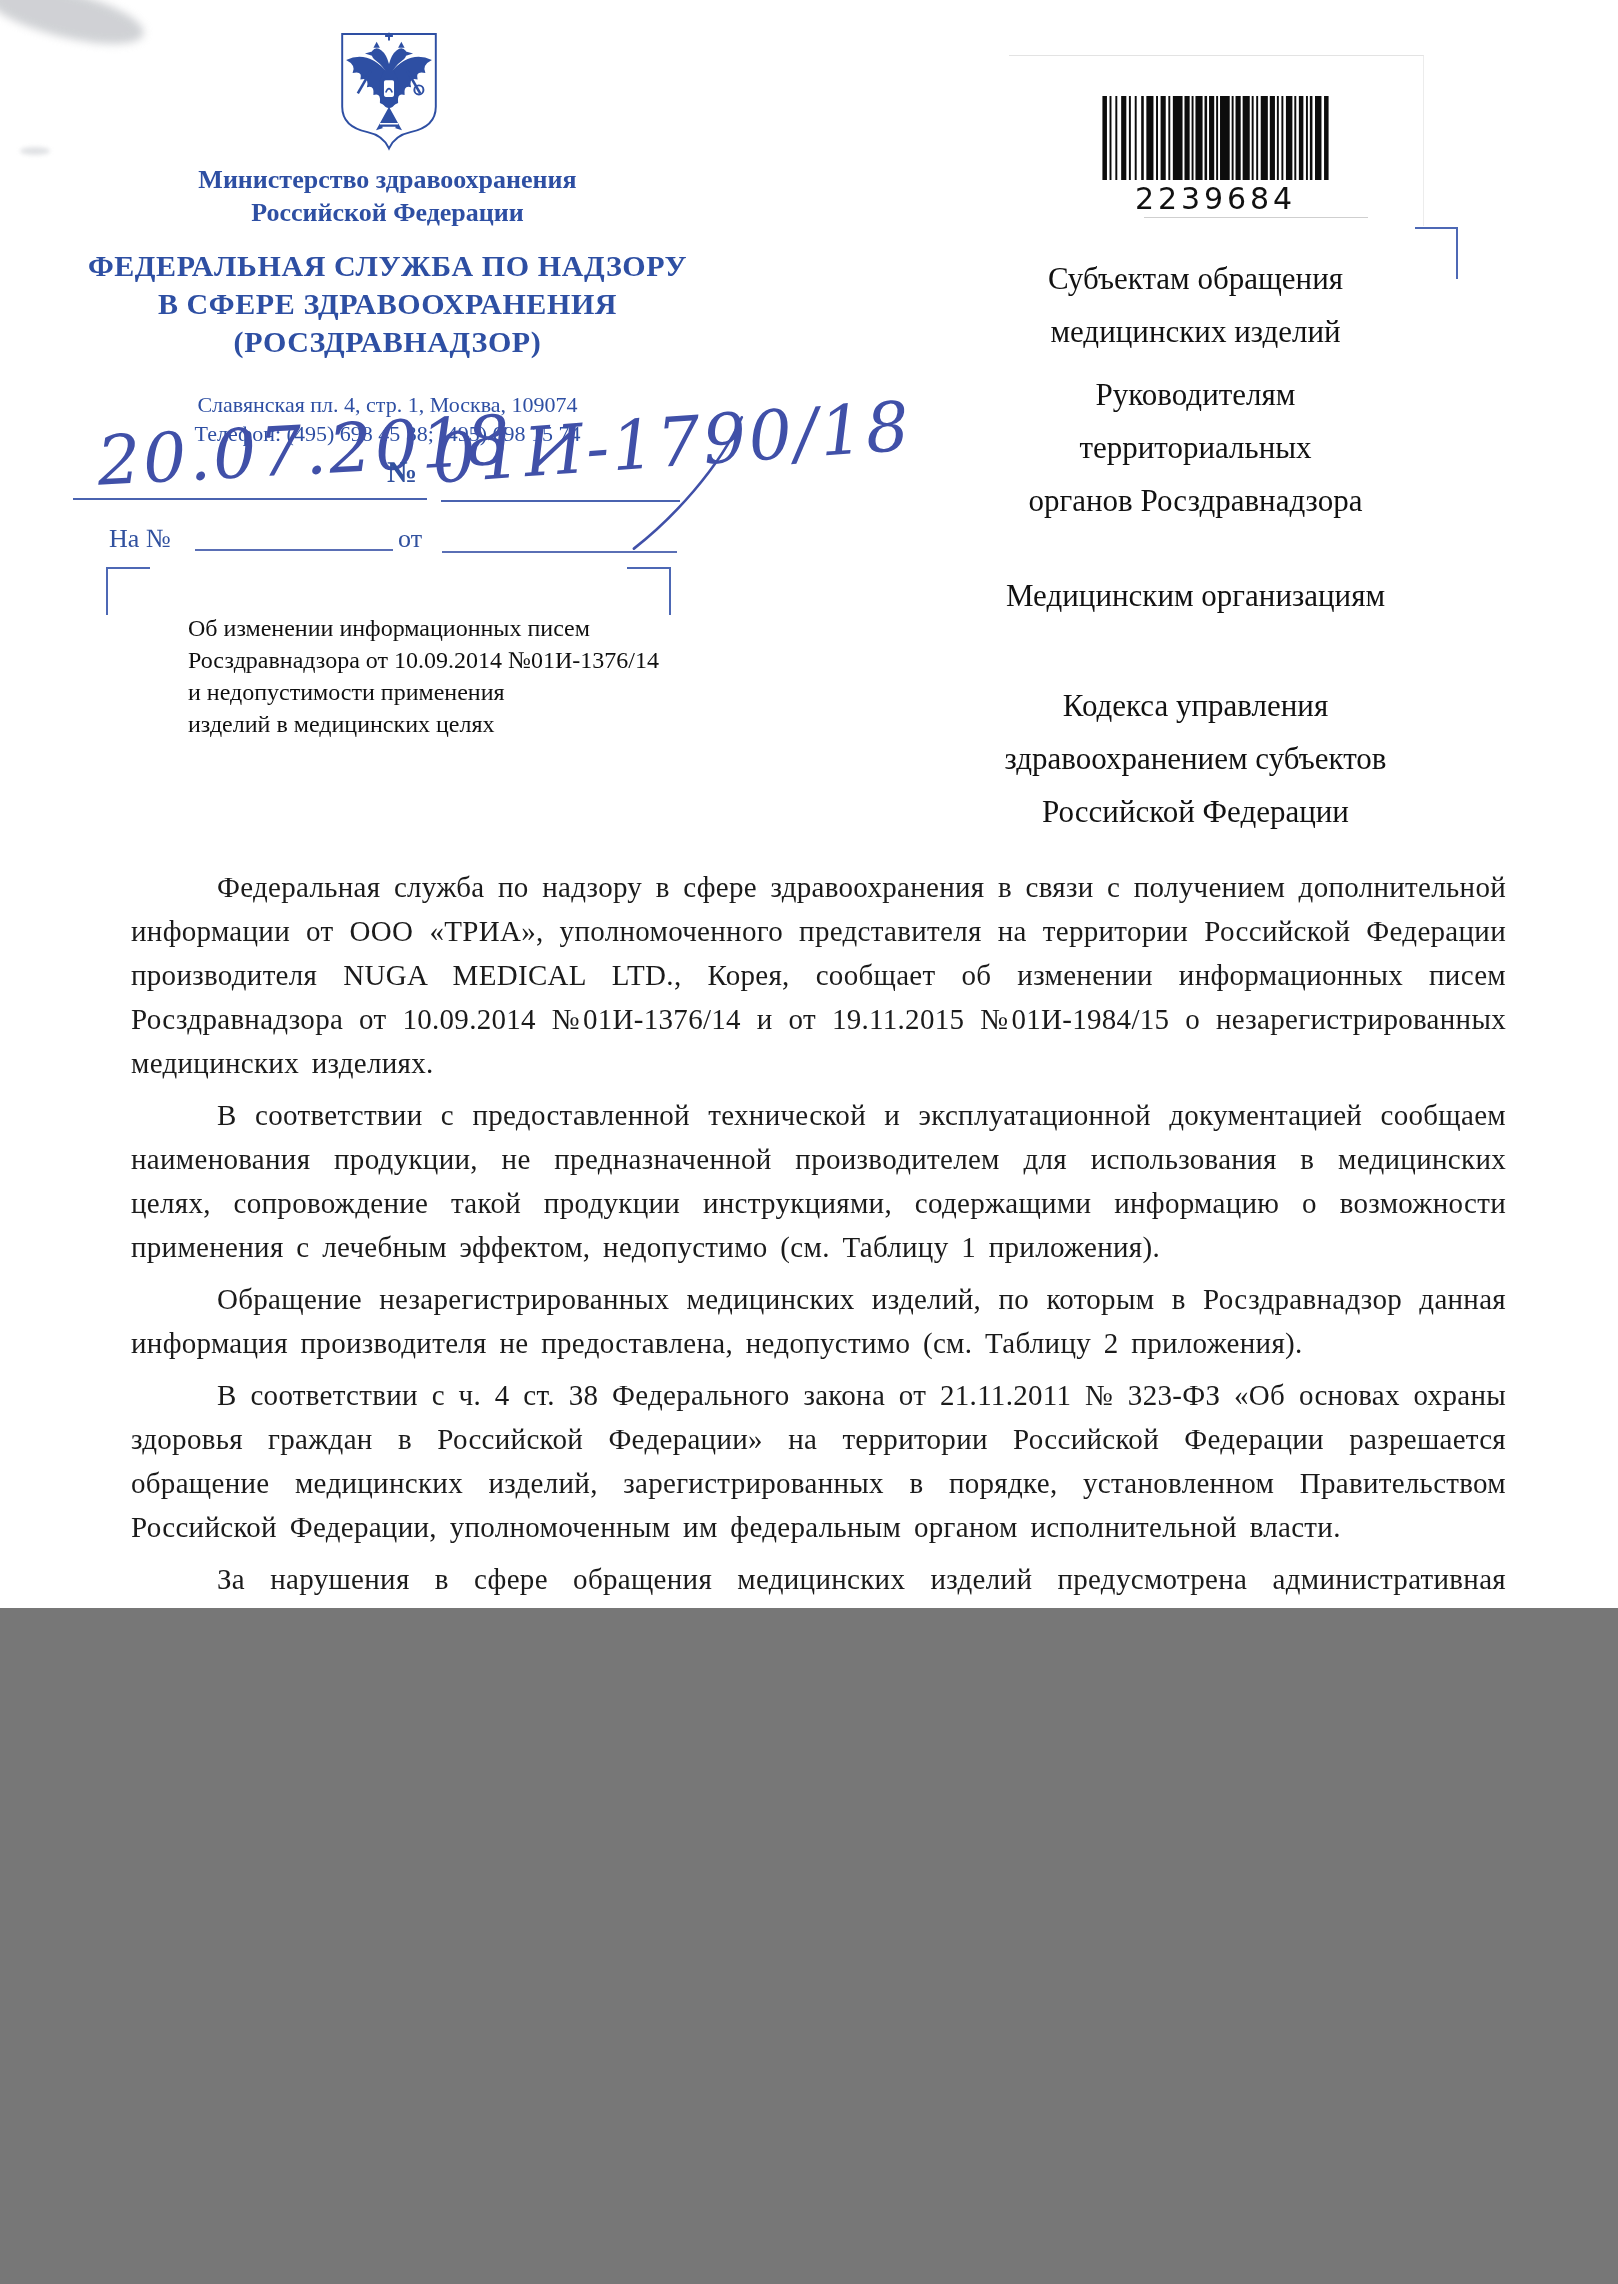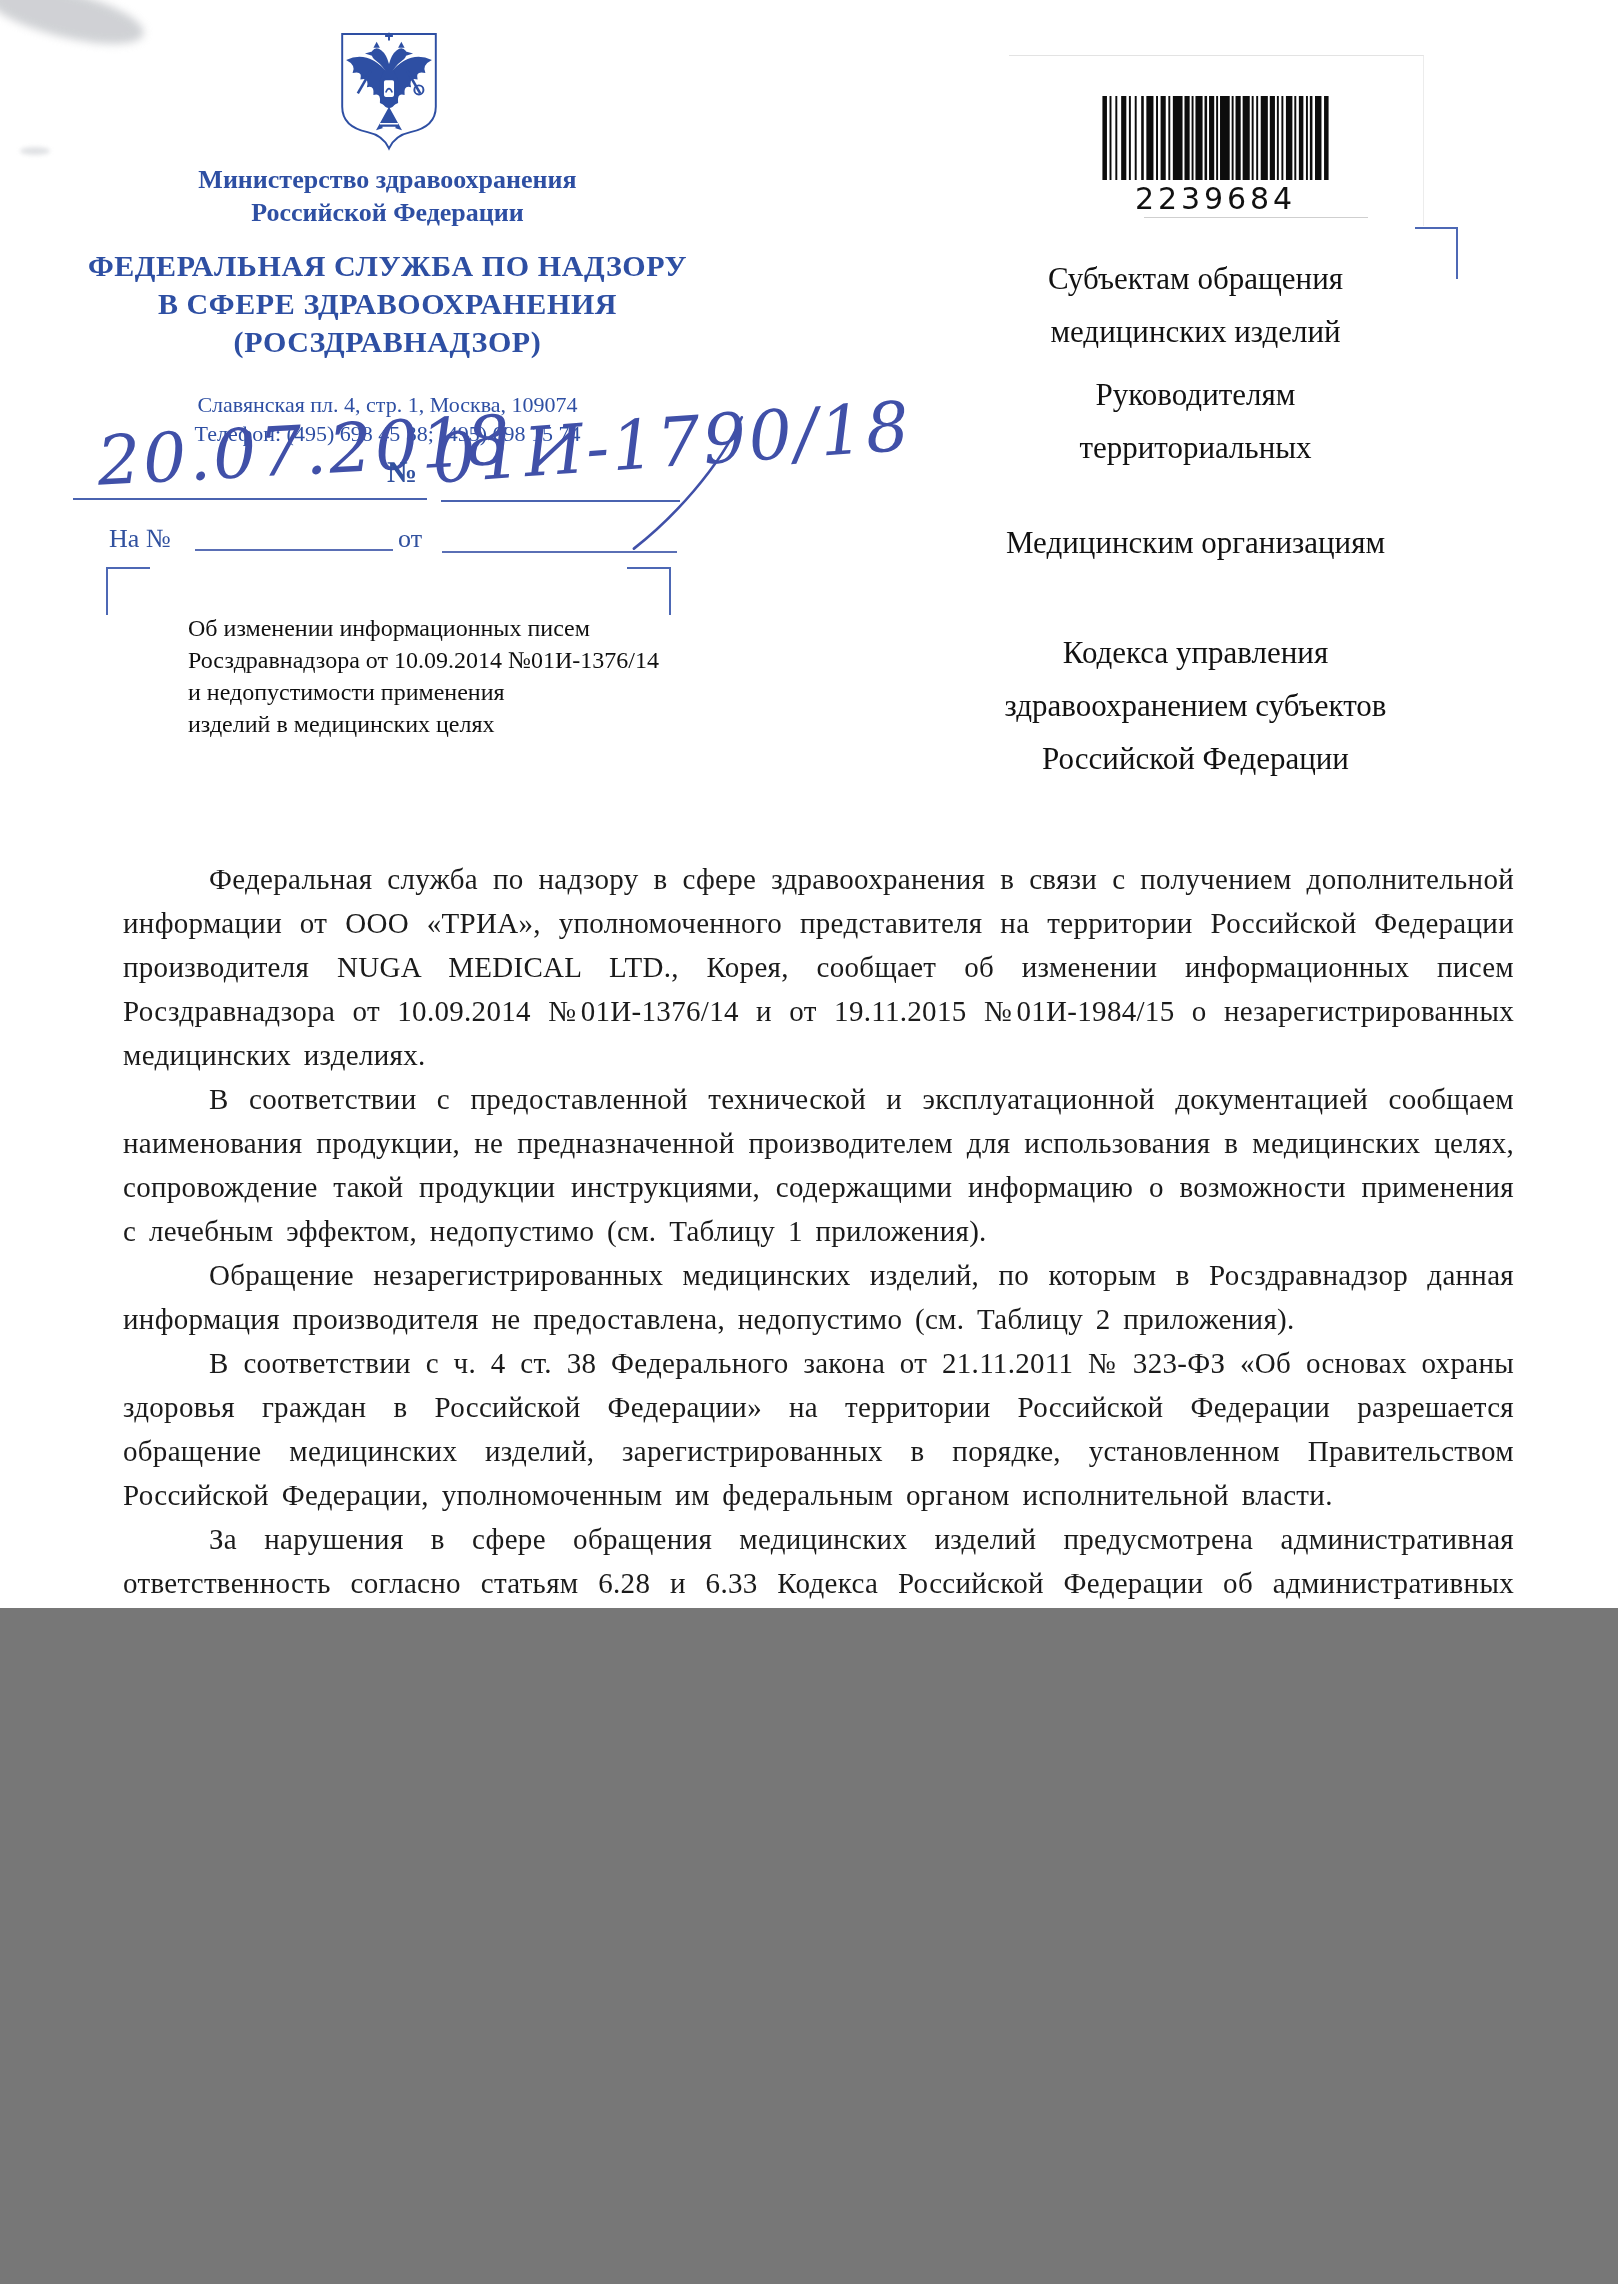--- a/index.html
+++ b/index.html
@@ -56,21 +56,21 @@
   
   .addressees{left:903px;top:252px;width:585px;text-align:center;color:#121212;
               font-size:31px;}
   .addressees .blk{line-height:53px;}
   .addressees .b2{margin-top:10.4px;}
   .addressees .b3{margin-top:42px;}
   .addressees .b4{margin-top:57px;}
   
   .body-text{left:123px;top:857px;width:1391px;font-size:29px;line-height:44px;
              text-align:justify;color:#1b1b1b;letter-spacing:0.3px;word-spacing:5.2px;}
-  .body-text p{margin:0;text-indent:86px;font-family:Liberation Serif, serif;}
+  .body-text p{margin:8px;text-indent:86px;font-family:Liberation Serif, serif;}
   .attachment{margin-top:42px;text-indent:86px;text-align:left;}
   
   .foot{font-size:29px;color:#141414;}
   .foot-title{left:125px;top:2135px;}
   .foot-name{left:1231px;top:2135px;}
   .sig-svg{left:429px;top:1911px;}
   .flourish{left:617px;top:390px;}
 </style>
 </head>
 <body>
@@ -185,20 +185,21 @@
   </div>
 
   <div class="abs addressees">
     <div class="blk b1">
       <div>Субъектам обращения</div>
       <div>медицинских изделий</div>
     </div>
     <div class="blk b2">
       <div>Руководителям</div>
       <div>территориальных</div>
+      <div>органов Росздравнадзора</div>
     </div>
     <div class="blk b3">
       <div>Медицинским организациям</div>
     </div>
     <div class="blk b4">
       <div>Кодекса управления</div>
       <div>здравоохранением субъектов</div>
       <div>Российской Федерации</div>
     </div>
   </div>

